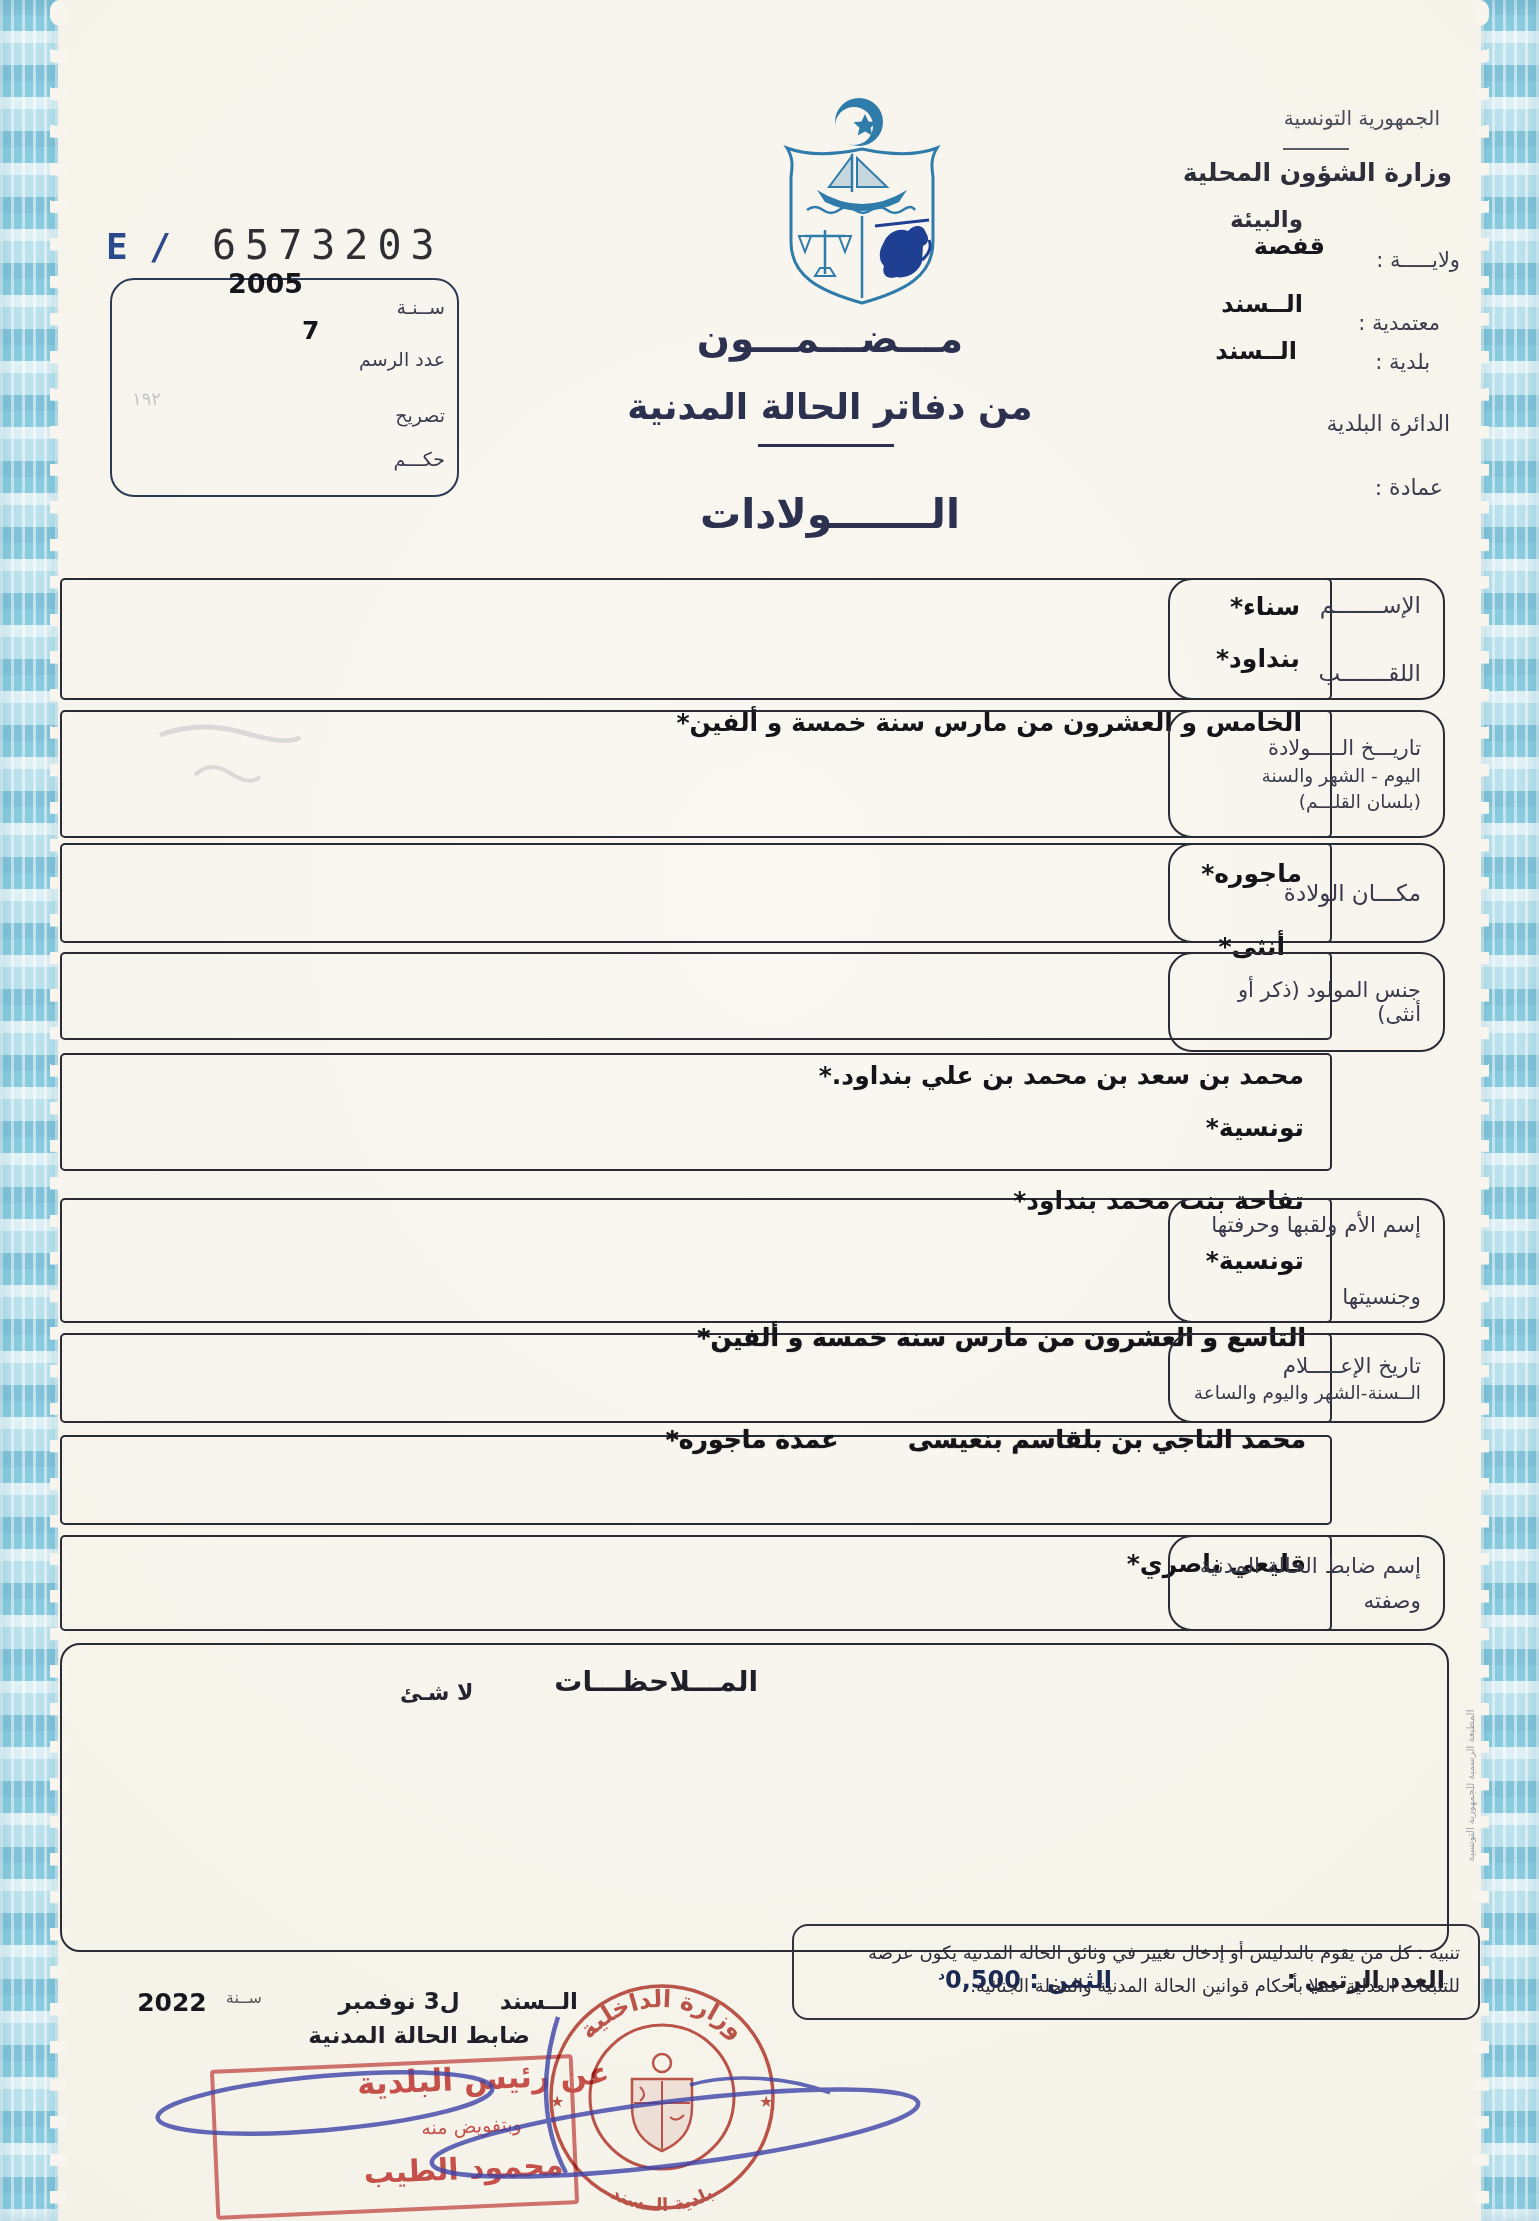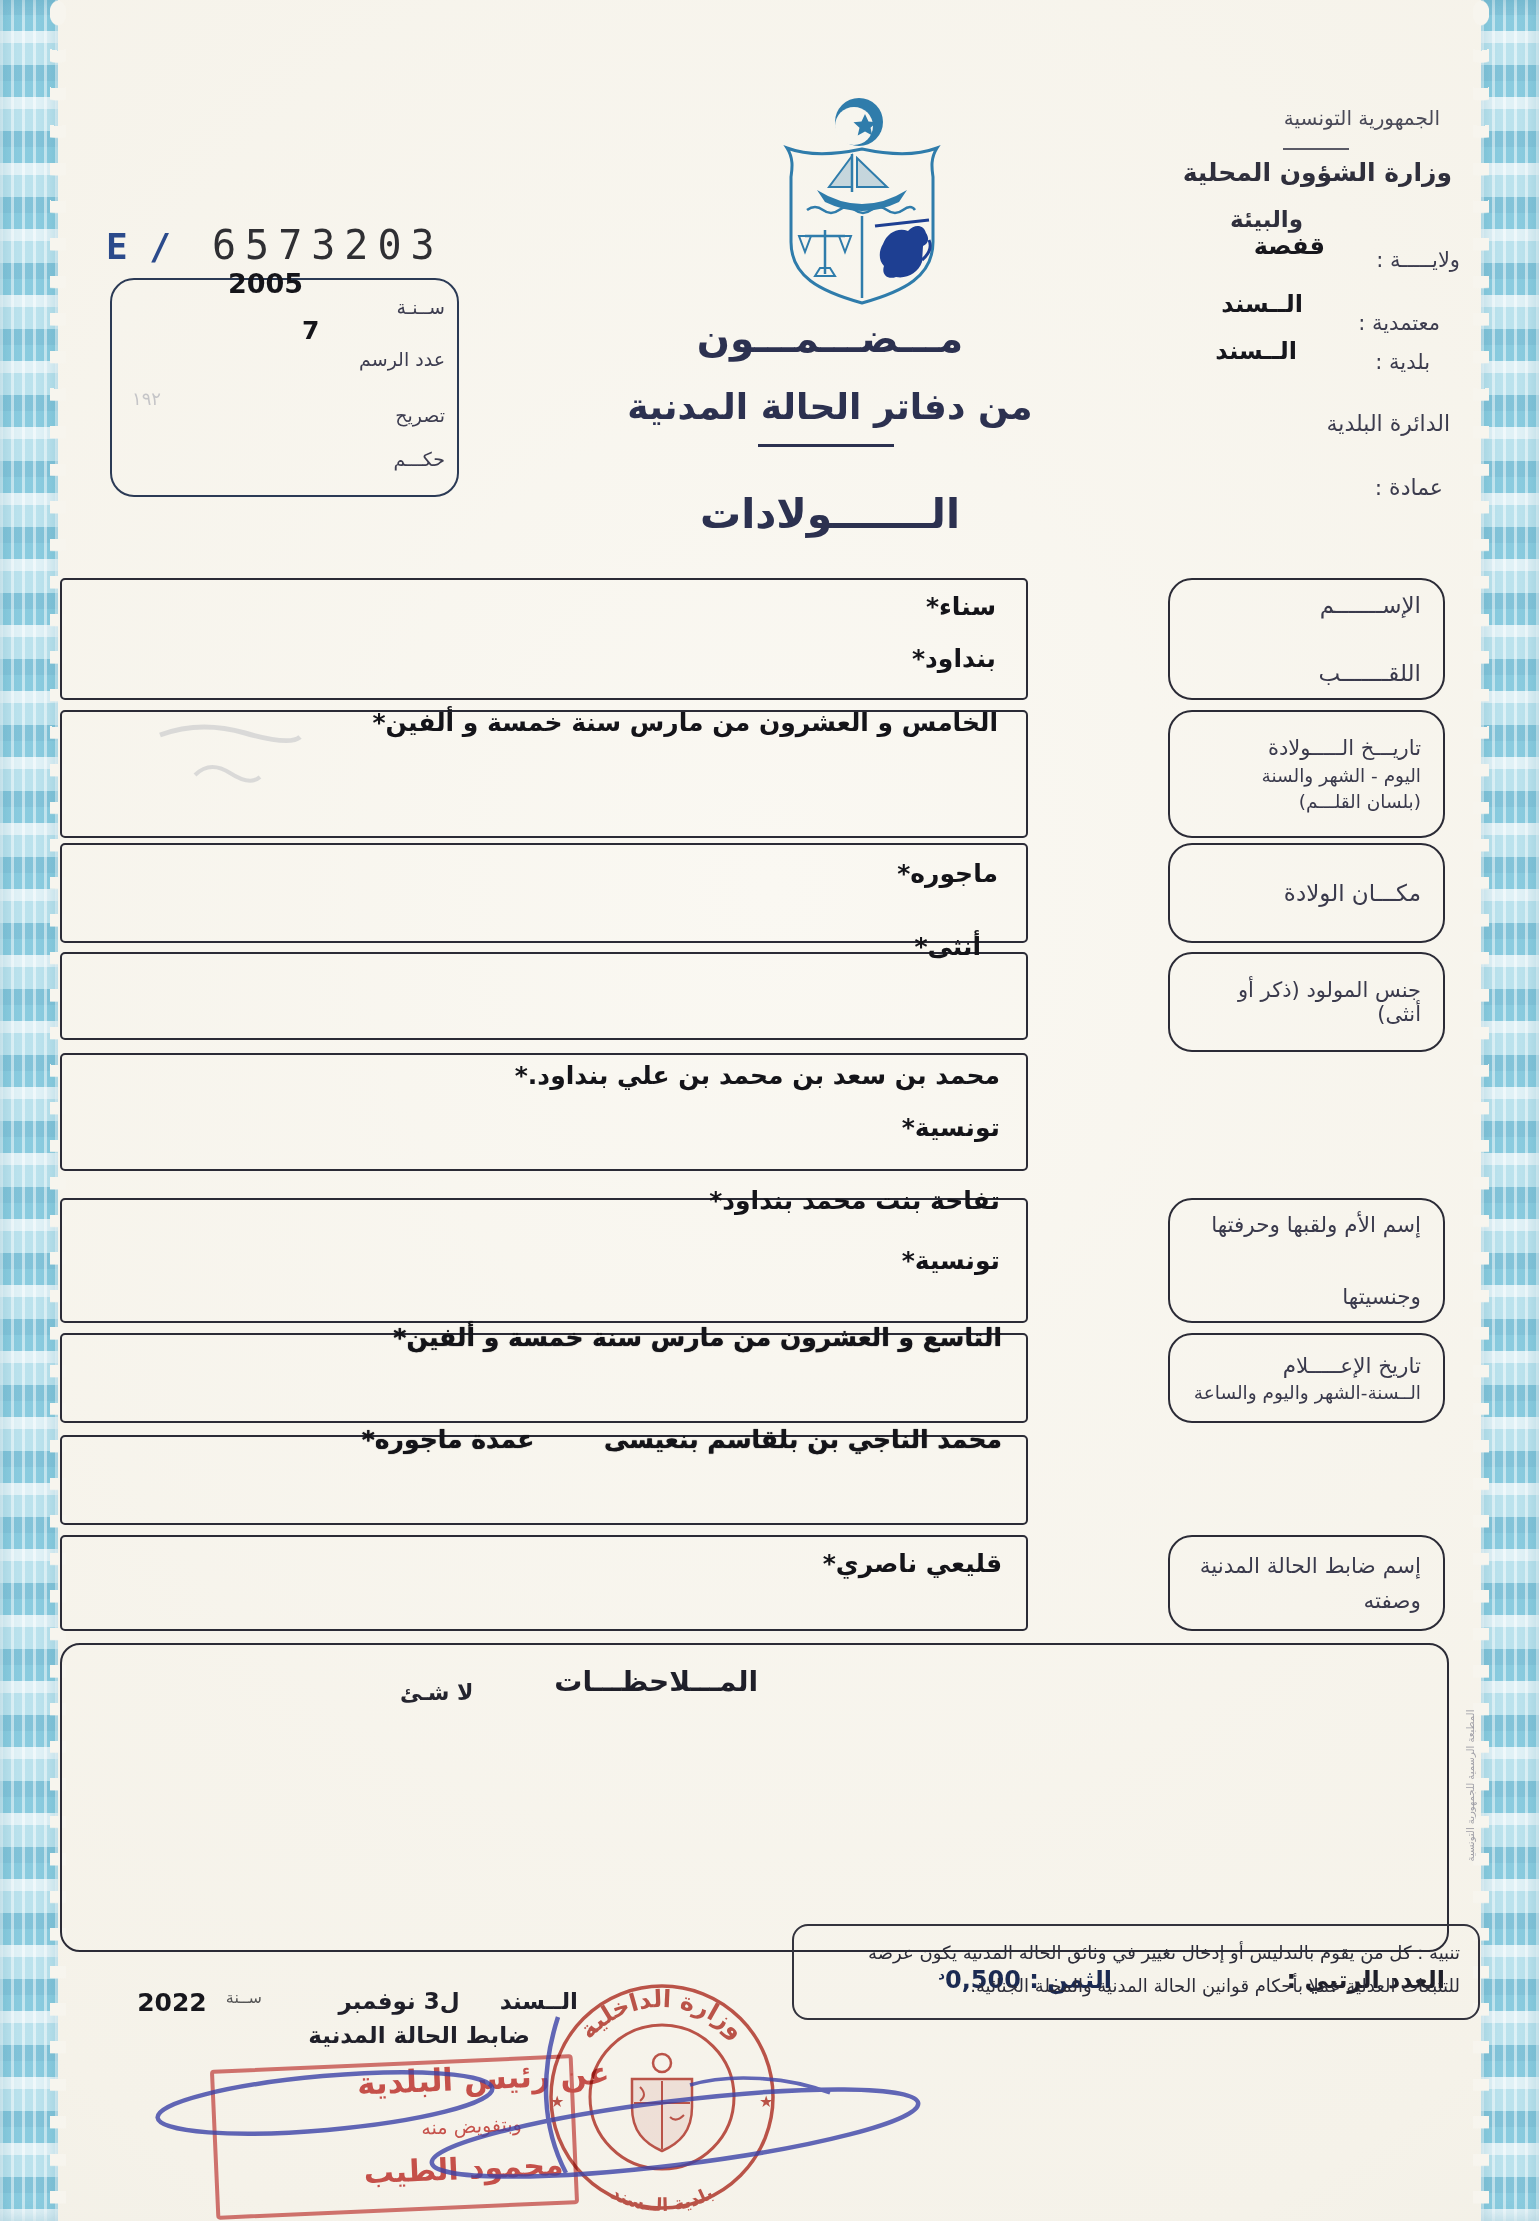--- a/index.html
+++ b/index.html
@@ -16,21 +16,21 @@
       repeating-linear-gradient(0deg, rgba(255,255,255,.65) 0 12px, rgba(120,196,219,.6) 12px 28px,
         rgba(73,163,196,.38) 28px 44px, rgba(198,232,241,.65) 44px 66px);
     box-shadow:inset 0 0 18px rgba(60,140,170,.35);}
   .ribbon.left{left:0;}
   .ribbon.right{right:0;}
   .ribbon::after{content:"";position:absolute;top:0;bottom:0;width:16px;
     background:repeating-radial-gradient(18px 26px at 50% 13px, rgba(247,245,238,1) 0 8px, rgba(247,245,238,0) 9px 26px);}
   .ribbon.left::after{right:-8px;}
   .ribbon.right::after{left:-8px;}
   
-  .vbox{position:absolute;left:60px;width:968px;border:2px solid #2b2b36;border-radius:5px;box-sizing:border-box;}
+  .vbox{position:absolute;left:60px;width:1272px;border:2px solid #2b2b36;border-radius:5px;box-sizing:border-box;}
   .lbox{position:absolute;left:1168px;width:277px;border:2px solid #2b2b36;border-radius:24px;
     box-sizing:border-box;display:flex;flex-direction:column;direction:rtl;
     padding:12px 22px;color:#3a3a4c;font-size:21.5px;text-align:right;}
   .val{font-weight:bold;color:#141419;font-size:25px;direction:rtl;text-align:right;}
   .lab-sm{font-size:18.5px;}
   .hdr-lab{color:#3c3c4e;font-size:21px;direction:rtl;}
   .hdr-val{font-weight:bold;color:#17171d;font-size:24px;direction:rtl;}
   .title-navy{color:#2c3150;font-weight:bold;direction:rtl;text-align:center;}
   sup{font-size:13px;}
 </style>

